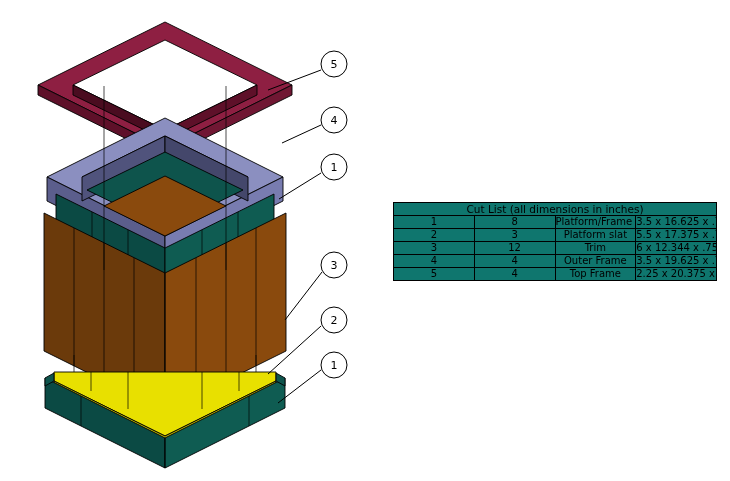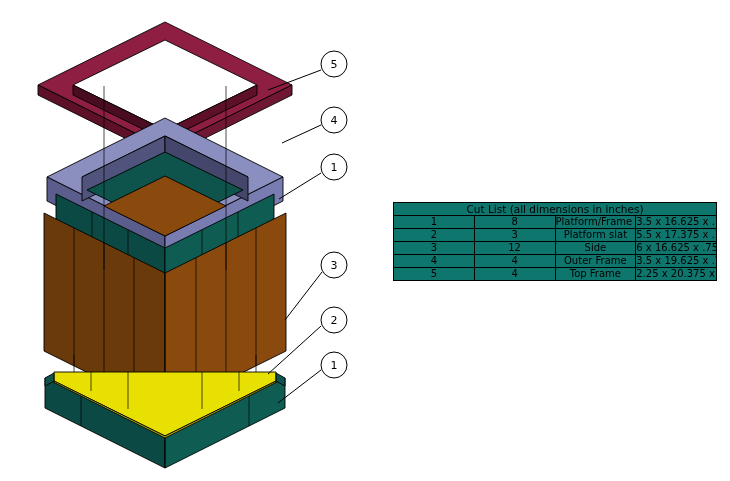--- a/index.html
+++ b/index.html
@@ -268,22 +268,22 @@
       </tr>
       <tr>
         <td>2</td>
         <td>3</td>
         <td>Platform slat</td>
         <td>5.5 x 17.375 x .75</td>
       </tr>
       <tr>
         <td>3</td>
         <td>12</td>
-        <td>Side</td>
-        <td>6 x 16.625 x .75</td>
+        <td>Trim</td>
+        <td>6 x 12.344 x .75</td>
       </tr>
       <tr>
         <td>4</td>
         <td>4</td>
         <td>Outer Frame</td>
         <td>3.5 x 19.625 x .75</td>
       </tr>
       <tr>
         <td>5</td>
         <td>4</td>

